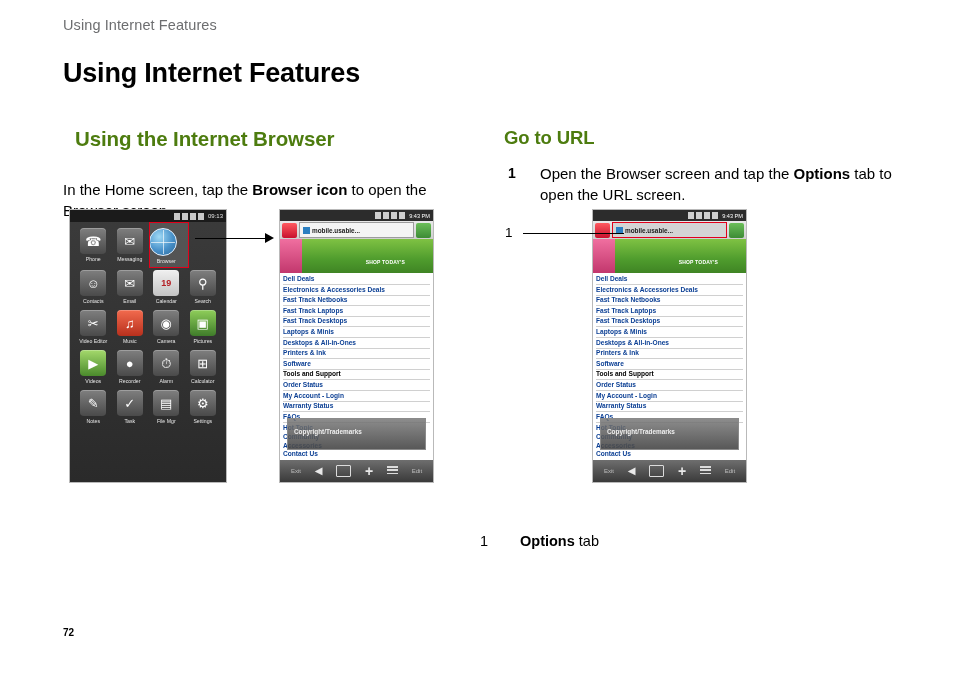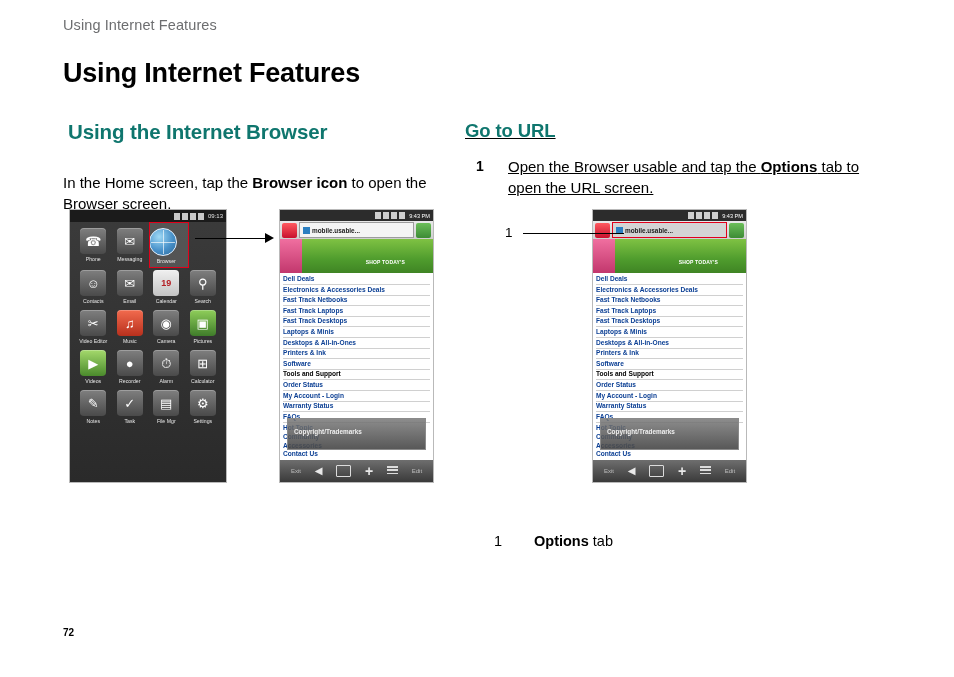--- a/index.html
+++ b/index.html
@@ -41,31 +41,30 @@
     color: #000;
   }
   .col-left {
     position: absolute;
     left: 63px;
     top: 115px;
     width: 380px;
   }
   .col-right {
     position: absolute;
-    left: 460px;
+    left: 492px;
     top: 115px;
     width: 400px;
-    text-decoration: underline;
   }
   h2.sec {
-    margin: 5px;
+    margin: 12px;
     font-size: 20.5px;
     font-weight: bold;
     letter-spacing: -0.1px;
-    color: #0f766e;
+    color: #4d7c0f;
   }
   .body-text {
     margin-top: 28px;
     font-size: 15px;
     line-height: 21px;
     color: #000;
   }
   .body-text b { font-weight: bold; }
 
   h2.sec.right {
@@ -87,21 +86,21 @@
   ol.steps li .num {
     position: absolute;
     left: 16px;
     top: 0;
     font-weight: bold;
     font-size: 14px;
   }
 
   .caption-row {
     position: absolute;
-    left: 494px;
+    left: 480px;
     top: 533px;
     font-size: 14.5px;
   }
   .caption-row .cnum {
     display: inline-block;
     width: 40px;
     font-weight: normal;
   }
   .caption-row .clabel b { font-weight: bold; }
 
@@ -420,21 +419,21 @@
 
   <div class="col-left">
     <h2 class="sec">Using the Internet Browser</h2>
     <p class="body-text"><span>In the Home screen, tap the </span><b>Browser icon</b><span> to open the Browser screen.</span></p>
   </div>
 
   <div class="col-right">
     <h2 class="sec right">Go to URL</h2>
     <ol class="steps">
       <li>
-        <span class="num">1</span><span>Open the Browser usable and tap the </span><b>Options</b><span> tab to open the URL screen.</span>
+        <span class="num">1</span><span>Open the Browser screen and tap the </span><b>Options</b><span> tab to open the URL screen.</span>
       </li>
     </ol>
   </div>
 
   <div class="shot home-shot">
     <div class="home-statusbar">
       <span class="sb-ico"></span>
       <span class="sb-ico"></span>
       <span class="sb-ico"></span>
       <span class="sb-ico"></span>

